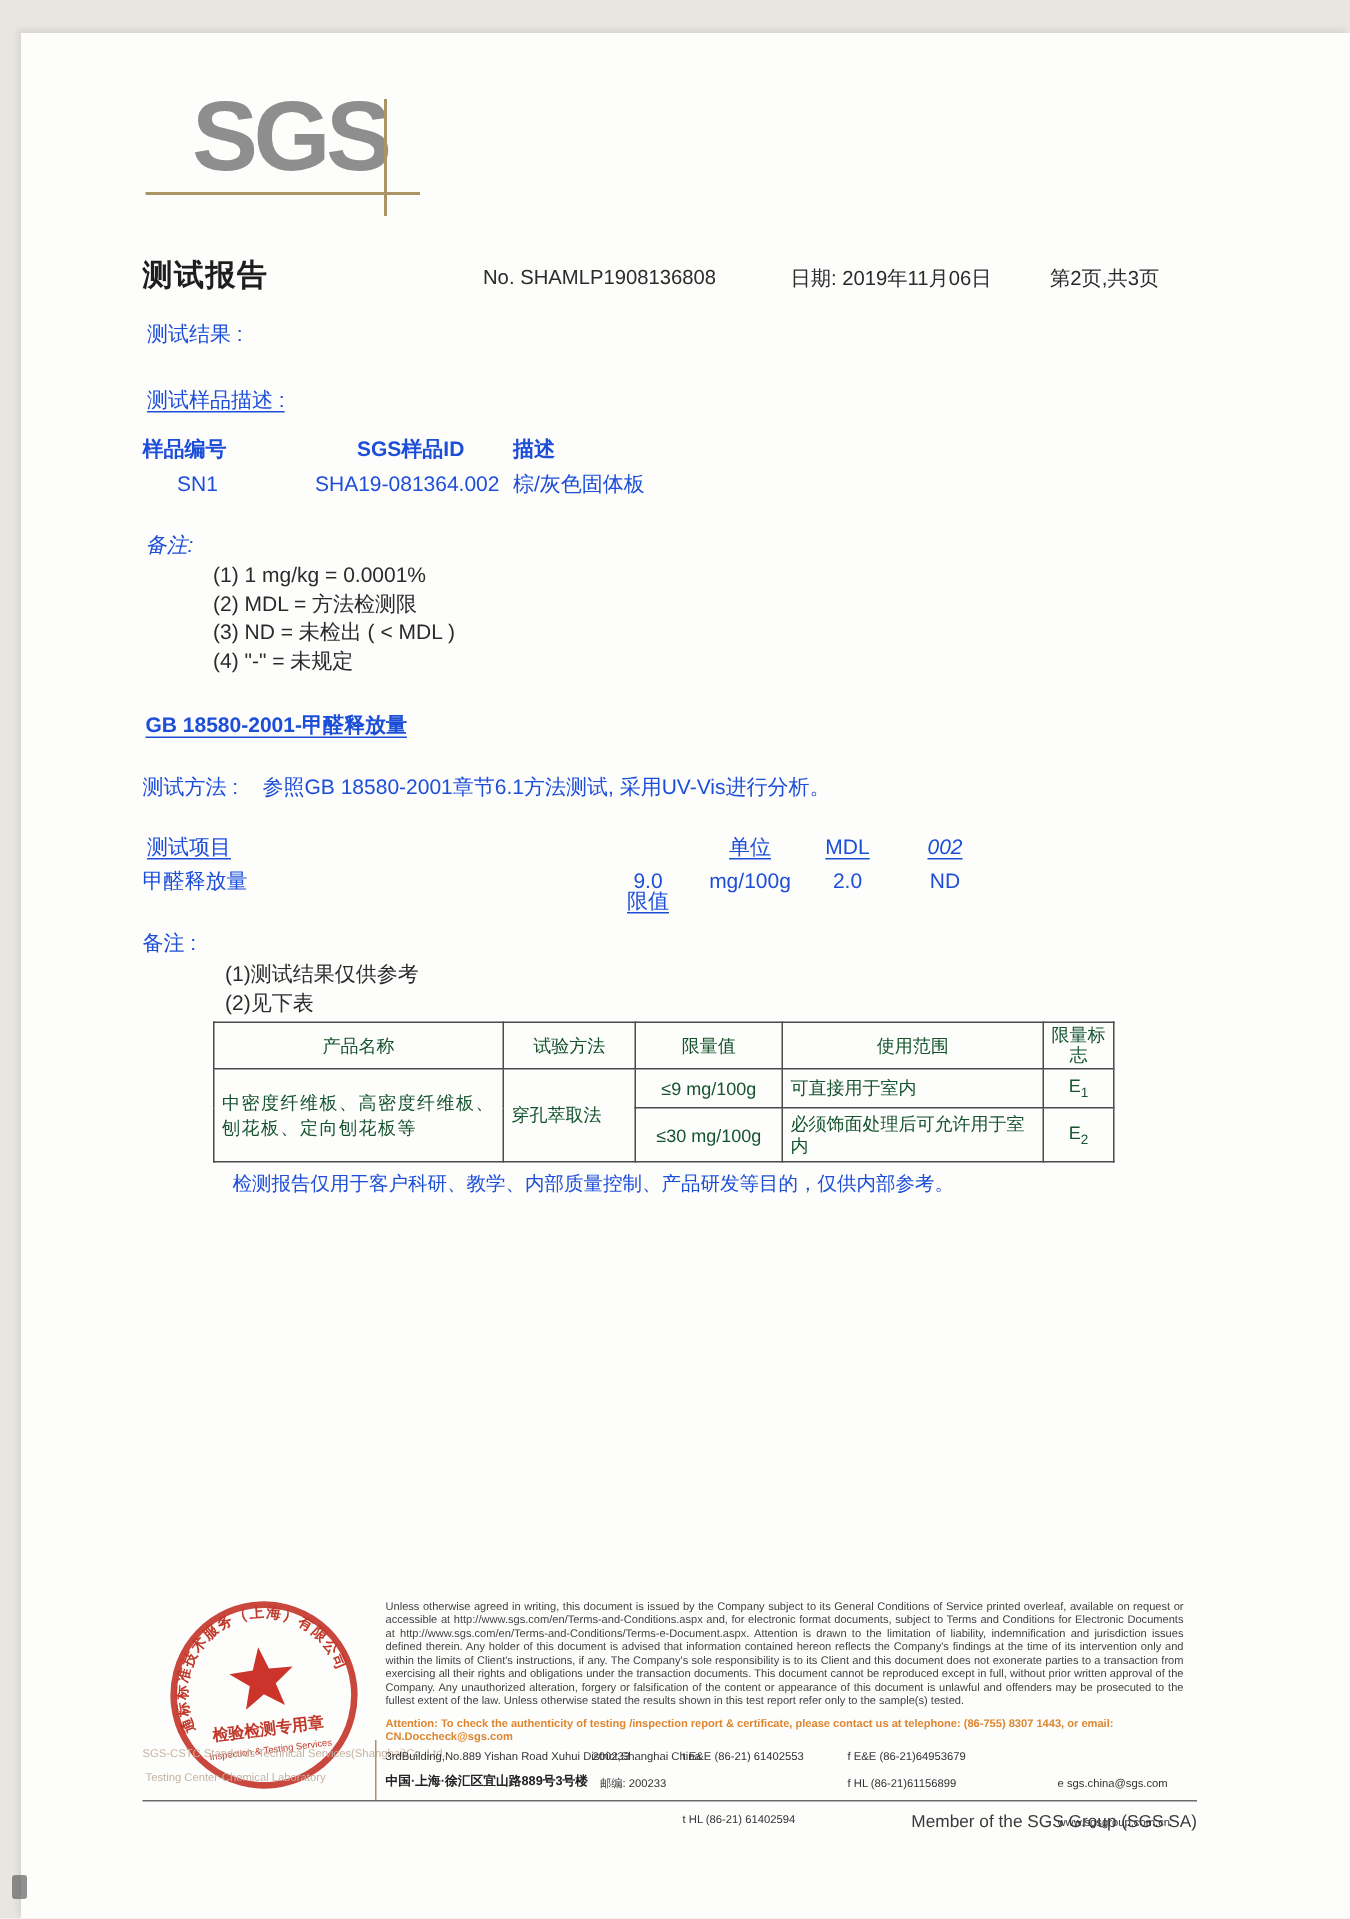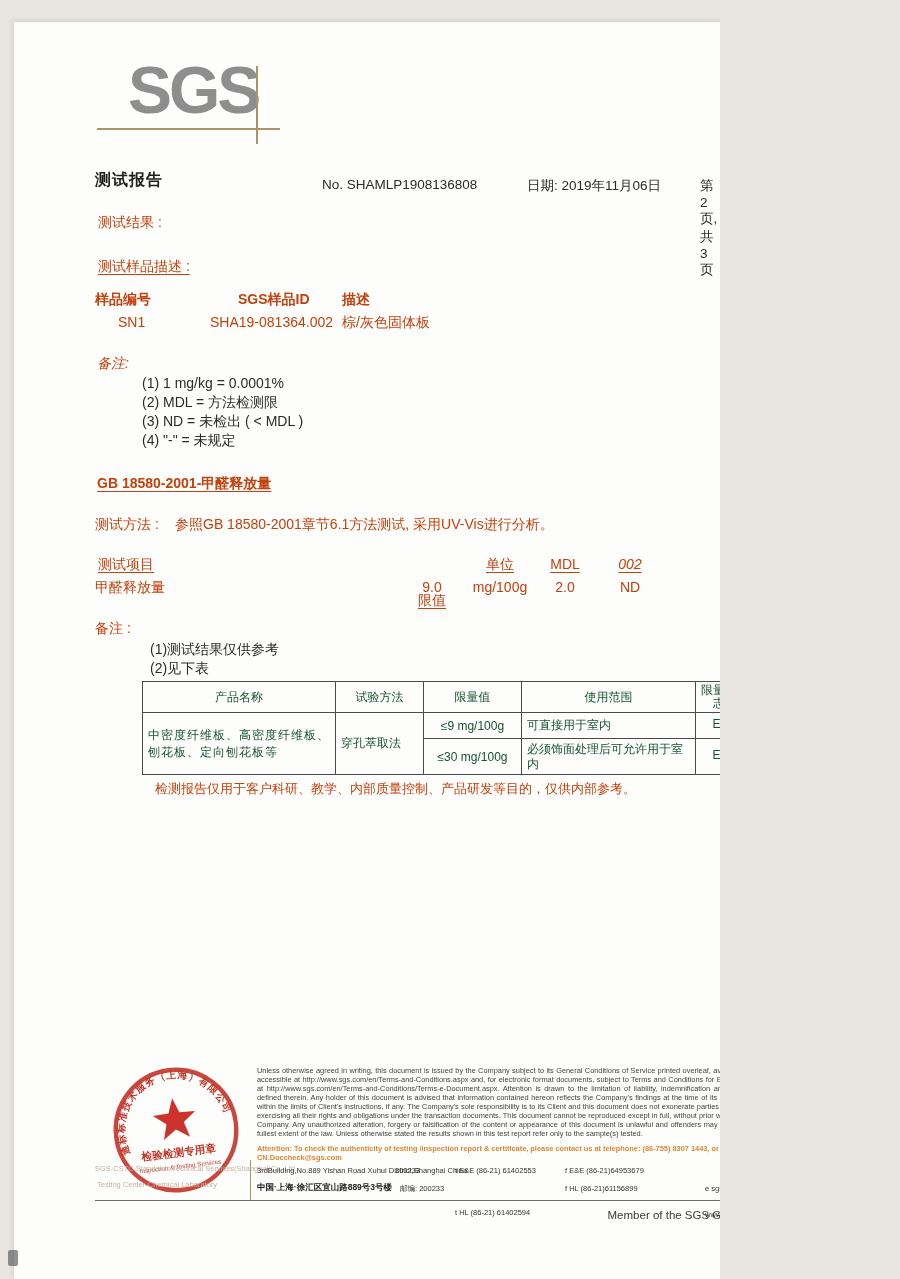--- a/index.html
+++ b/index.html
@@ -1,26 +1,26 @@
 <!DOCTYPE html>
 <html><head>
 <meta charset="utf-8">
 <style>
   * { margin:0; padding:0; box-sizing:border-box; }
   html,body { width:900px; }
   body { font-family:"Liberation Sans","DejaVu Sans",sans-serif; background:#e9e6e2; }
-  .canvas { position:relative; width:720px; height:1279px; overflow:hidden; }
+  .canvas { position:relative; width:900px; height:1279px; overflow:hidden; }
   .paper { position:absolute; left:14px; top:22px; width:886px; height:1257px; background:#fdfdfc; box-shadow:-2px -2px 4px rgba(0,0,0,.08); }
   .abs { position:absolute; }
-  .txt { color:#c2410c; font-size:14px; white-space:nowrap; }
+  .txt { color:#1d4ed8; font-size:14px; white-space:nowrap; }
   .bold { font-weight:bold;text-align:center; }
   .ul { text-decoration:underline; text-underline-offset:3px; }
   .logo-text { font-size:66px; font-weight:bold; color:#8e8e8e; letter-spacing:-3px; font-family:"Liberation Sans",sans-serif; }
   .tanline { background:#ab9566; }
-  .title { font-size:16px; font-weight:bold; color:#1e1e1e; letter-spacing:1px; }
+  .title { font-size:20px; font-weight:bold; color:#1e1e1e; letter-spacing:1px; }
   .hdrinfo { font-size:13.5px; color:#2b2b2b; }
   .remark-items div { font-size:14px; color:#2b2b2b; line-height:19px; }
   .center { text-align:center; }
   .ital { font-style:italic; }
   table.limit { border-collapse:collapse; table-layout:fixed; width:600px; font-size:12px; color:#14532d;margin-left:40px; }
   table.limit td, table.limit th { border:1px solid #4a4a4a; padding:2px 5px; font-weight:normal; vertical-align:middle; }
   table.limit th { text-align:center; }
   .disc { font-size:7.4px; line-height:9px; color:#3f3f3f; text-align:justify; font-family:"Liberation Sans",sans-serif; }
   .atten { font-size:7.4px; line-height:9px; color:#dd862f; font-weight:bold; }
   .addr { font-size:7.5px; color:#333; white-space:nowrap; }

